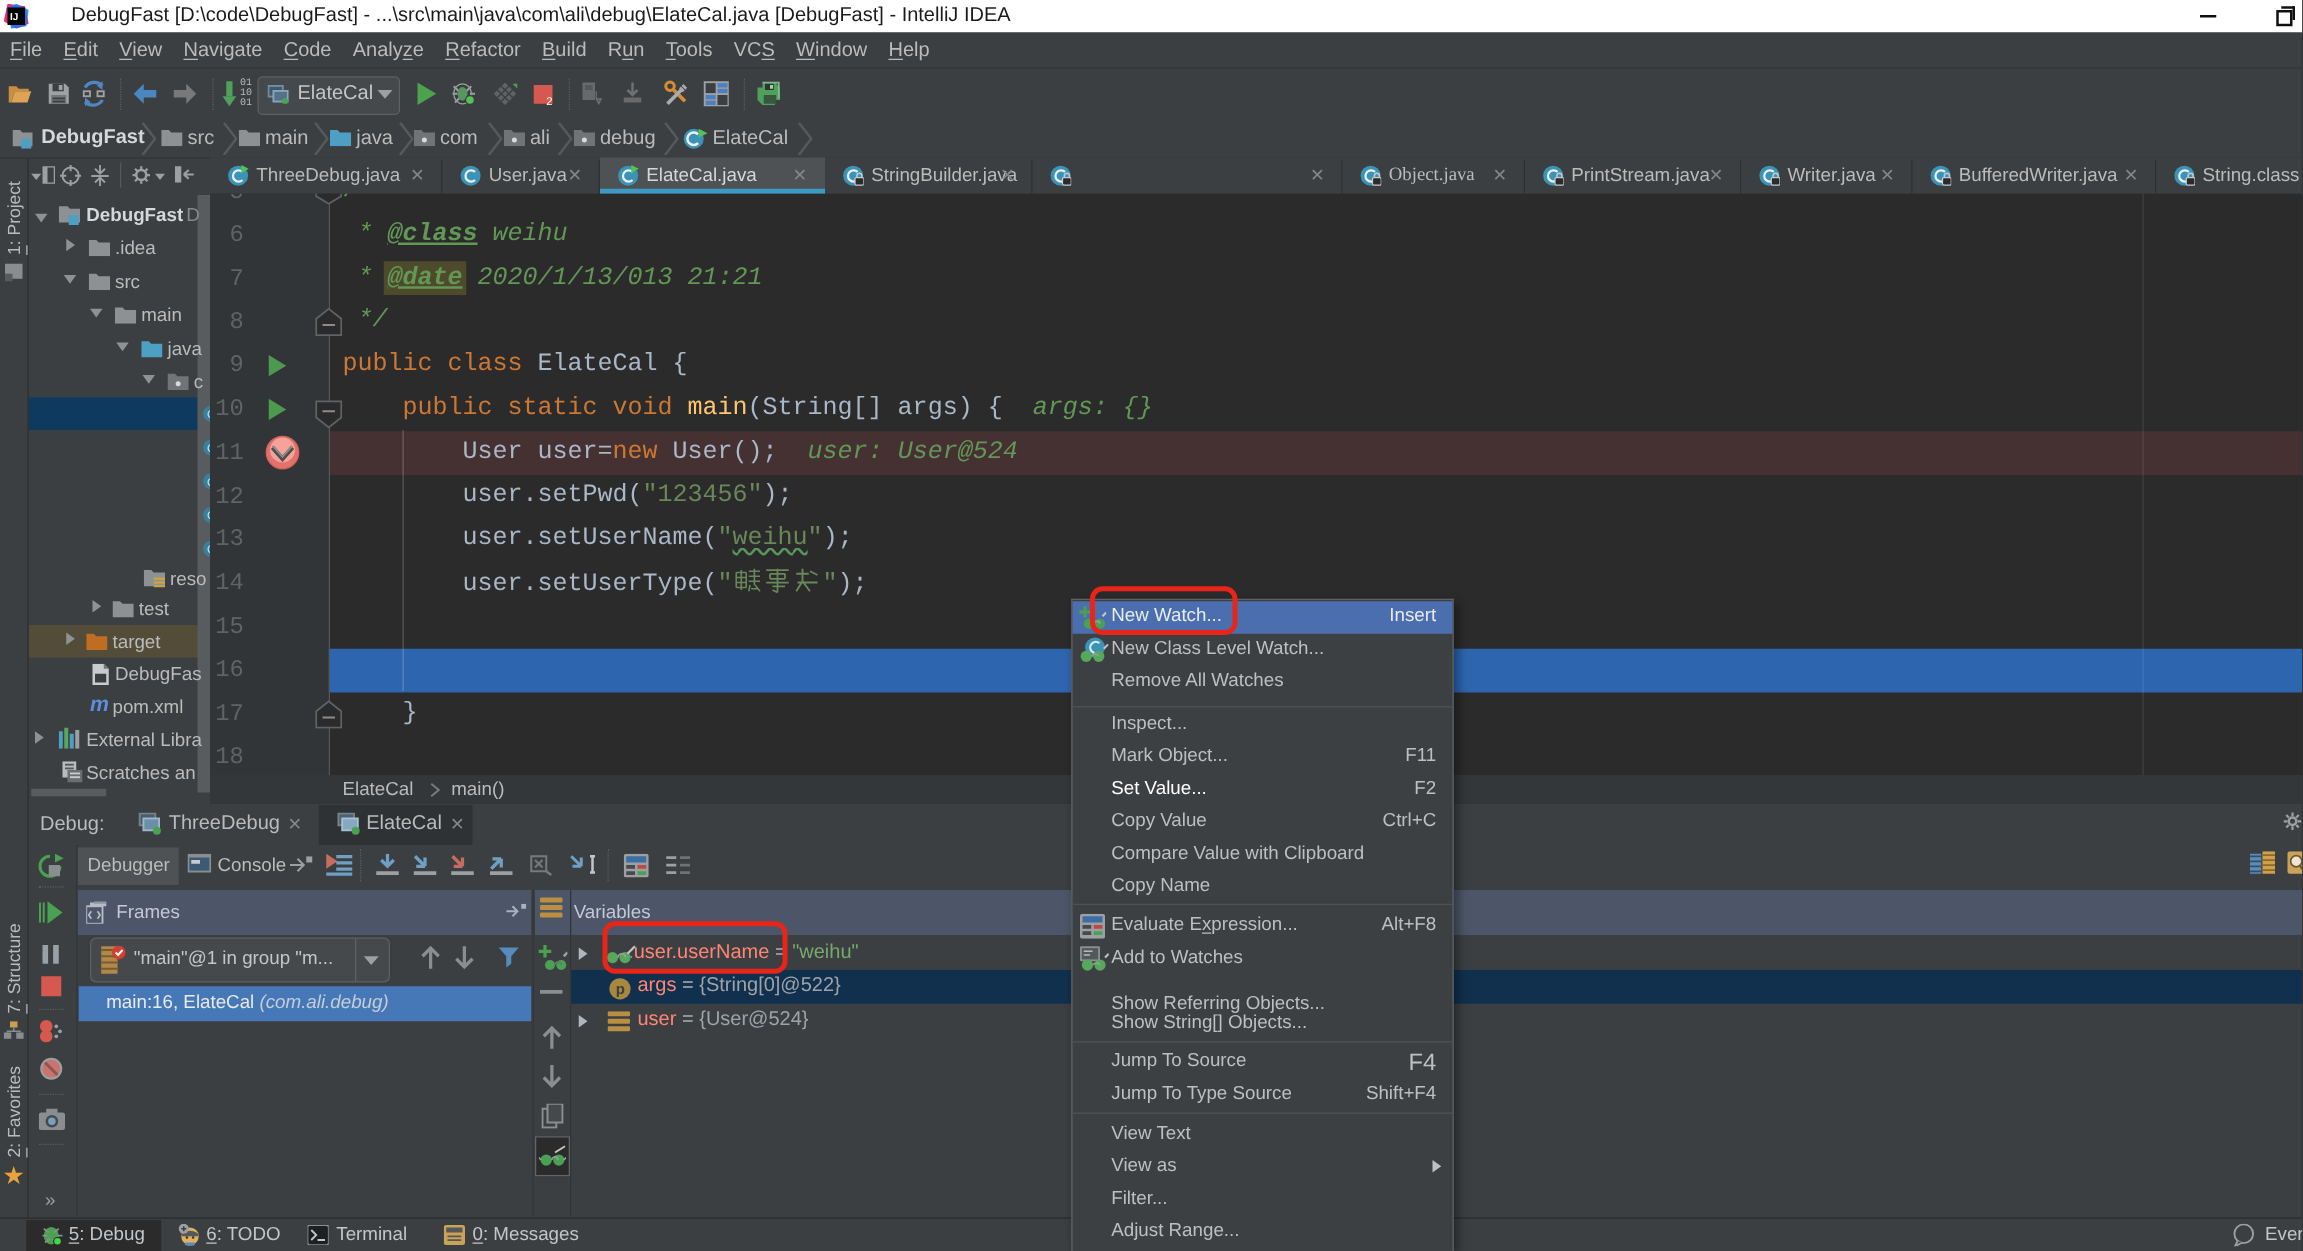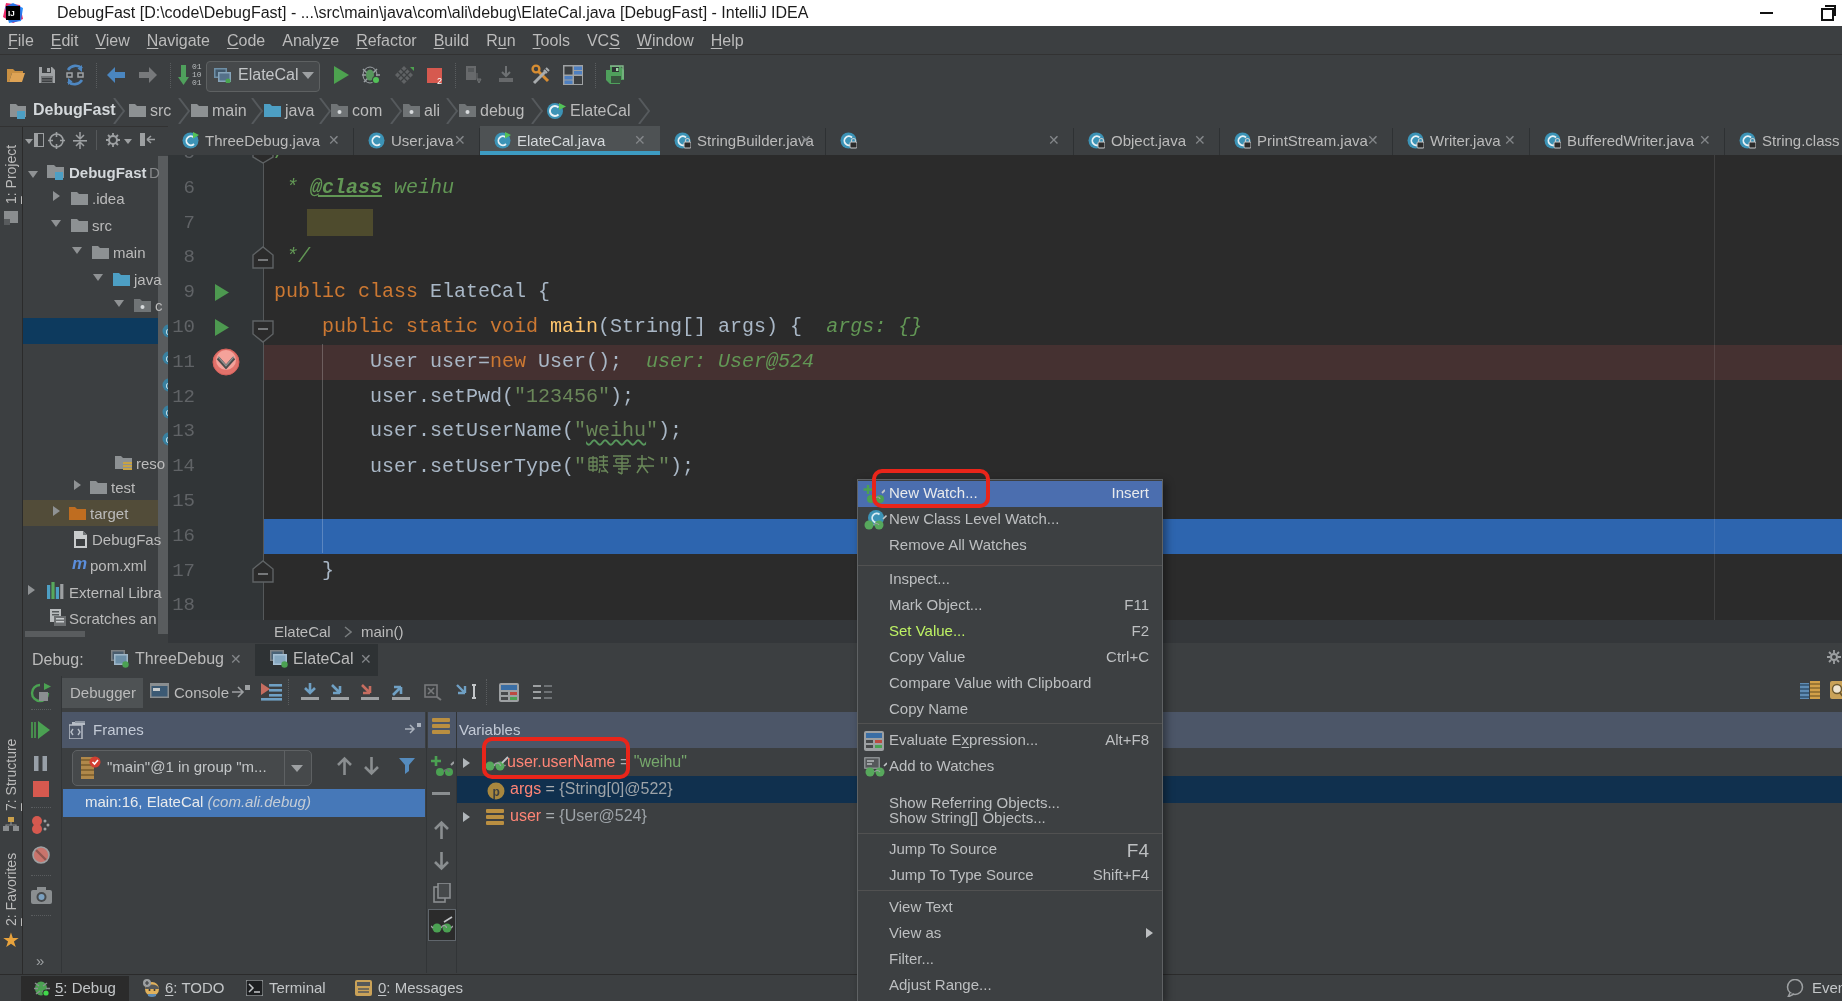--- a/index.html
+++ b/index.html
@@ -409,21 +409,21 @@
       </svg>
   <div class="abs" style="left:695px;top:0;margin-top:40px;">AbstractStringBuilder.java</div>
   <div class="abs" style="left:880px;top:6px;color:#84878a;font-size:14px;">✕</div>
   <div class="abs" style="left:1051px;top:2px;width:1px;height:27px;background:#2e3133;"></div>
   <svg class="abs" style="left:920px;top:6px" width="17" height="17" viewBox="0 0 17 17">
         <circle cx="8.5" cy="8.5" r="8" fill="#3c93b6"></circle>
         <path d="M12 5.5 a4.5 4.5 0 1 0 0 6.5" stroke="#e8f2f6" stroke-width="1.8" fill="none"></path>
         <rect x="10" y="10" width="7" height="6" rx="1" fill="#2b2b2b" stroke="#c8cbcd" stroke-width="1"></rect>
         <path d="M11.5 10 v-1.5 a2 2 0 0 1 4 0 V10" stroke="#c8cbcd" stroke-width="1.2" fill="none"></path>
       </svg>
-  <div class="abs" style="left:943px;top:6px;">Object.java</div>
+  <div class="abs" style="left:943px;top:6px;font-family:Liberation Serif, serif;">Object.java</div>
   <div class="abs" style="left:1026px;top:6px;color:#84878a;font-size:14px;">✕</div>
   <div class="abs" style="left:1224px;top:2px;width:1px;height:27px;background:#2e3133;"></div>
   <svg class="abs" style="left:1066px;top:6px" width="17" height="17" viewBox="0 0 17 17">
         <circle cx="8.5" cy="8.5" r="8" fill="#3c93b6"></circle>
         <path d="M12 5.5 a4.5 4.5 0 1 0 0 6.5" stroke="#e8f2f6" stroke-width="1.8" fill="none"></path>
         <rect x="10" y="10" width="7" height="6" rx="1" fill="#2b2b2b" stroke="#c8cbcd" stroke-width="1"></rect>
         <path d="M11.5 10 v-1.5 a2 2 0 0 1 4 0 V10" stroke="#c8cbcd" stroke-width="1.2" fill="none"></path>
       </svg>
   <div class="abs" style="left:1089px;top:6px;text-align:center;">PrintStream.java</div>
   <div class="abs" style="left:1199px;top:6px;color:#84878a;font-size:14px;">✕</div>
@@ -501,20 +501,21 @@
   <svg class="abs" style="left:84px;top:165px" width="22" height="23" viewBox="0 0 22 23">
         <path d="M1 1 h20 v13 l-10 8 -10 -8 z" fill="#2b2b2b" stroke="#5f6365" stroke-width="1.4"></path>
         <path d="M6 9 h10" stroke="#8a8d8f" stroke-width="1.6"></path>
       </svg>
   <svg class="abs" style="left:84px;top:405px" width="22" height="23" viewBox="0 0 22 23">
         <path d="M1 9 L11 1 L21 9 V22 H1 z" fill="#2b2b2b" stroke="#5f6365" stroke-width="1.4"></path>
         <path d="M6 14 h10" stroke="#8a8d8f" stroke-width="1.6"></path>
       </svg>
   <div class="abs mono row" style="left:106px;top:-14px;font-size:20px;line-height:24px;color:#a9b7c6;"><span style="color:#629755">/**</span></div>
   <div class="abs mono row" style="left:106px;top:21px;font-size:20px;line-height:24px;color:#a9b7c6;"><span style="color:#629755;font-style:italic"> * <b><u>@class</u></b> weihu</span></div>
+  <div class="abs mono row" style="left:106px;top:56px;font-size:20px;line-height:24px;color:#a9b7c6;"><span style="color:#629755;font-style:italic"> * <b><u>@date</u></b> 2020/1/13/013 21:21</span></div>
   <div class="abs mono row" style="left:106px;top:90px;font-size:20px;line-height:24px;color:#a9b7c6;"><span style="color:#629755;font-style:italic"> */</span></div>
   <div class="abs mono row" style="left:106px;top:125px;font-size:20px;line-height:24px;color:#a9b7c6;"><span style="color:#cc7832">public class </span>ElateCal {</div>
   <div class="abs mono row" style="left:106px;top:160px;font-size:20px;line-height:24px;color:#a9b7c6;">    <span style="color:#cc7832">public static void </span><span style="color:#ffc66d">main</span>(String[] args) {  <span style="color:#629755;font-style:italic">args: {}</span></div>
   <div class="abs mono row" style="left:106px;top:195px;font-size:20px;line-height:24px;color:#a9b7c6;">        User user=<span style="color:#cc7832">new </span>User();  <span style="color:#629755;font-style:italic">user: User@524</span></div>
   <div class="abs mono row" style="left:106px;top:230px;font-size:20px;line-height:24px;color:#a9b7c6;">        user.setPwd(<span style="color:#6a8759">"123456"</span>);</div>
   <div class="abs mono row" style="left:106px;top:264px;font-size:20px;line-height:24px;color:#a9b7c6;">        user.setUserName(<span style="color:#6a8759">"<span style="text-decoration:underline wavy #57965c;text-underline-offset:3px;">weihu</span>"</span>);</div>
   <div class="abs mono row" style="left:106px;top:299px;font-size:20px;line-height:24px;color:#a9b7c6;">        user.setUserType(<span style="color:#6a8759">"<svg width="24" height="21" viewBox="0 0 24 21" style="vertical-align:-3px">
             <g stroke="#6a8759" stroke-width="1.3" fill="none">
               <path d="M3 4 h8 M3 8 h8 M3 12 h8 M3 16 h8 M3 4 v12 M11 4 v12 M7 2 v16"></path>
               <path d="M13 3 h9 M13 7 h9 M13 11 h9 M17.5 1 v13 M14 14 l-1 5 M18 14 l4 5 M15 17 h6"></path>
@@ -818,21 +819,21 @@
         <circle cx="6" cy="16" r="4.5" fill="#57a85c"></circle>
         <circle cx="16" cy="16" r="4.5" fill="#57a85c"></circle>
         <path d="M10.5 16 a3 2.5 0 0 1 5.5 0" stroke="#9da0a2" stroke-width="1.2" fill="none"></path>
         <path d="M20 10 l3.5 -3.5" stroke="#c3c6c8" stroke-width="1.6"></path>
       </svg>
   <div class="abs" style="left:31px;top:56px;font-size:15px;color:#bdbfc1;">Remove All Watches</div>
   <div class="abs" style="left:0;top:85px;width:304px;height:1px;background:#515151;"></div>
   <div class="abs" style="left:31px;top:90px;font-size:15px;color:#bdbfc1;">Inspect...</div>
   <div class="abs" style="left:31px;top:116px;font-size:15px;color:#bdbfc1;">Mark Object...</div>
   <div class="abs" style="left:0;top:116px;width:291px;text-align:right;font-size:15px;color:#bdbfc1;">F11</div>
-  <div class="abs" style="left:31px;top:142px;font-size:15px;color:#bef264;">Set Value...</div>
+  <div class="abs" style="left:31px;top:142px;font-size:15px;color:#ffffff;">Set Value...</div>
   <div class="abs" style="left:0;top:142px;width:291px;text-align:right;font-size:15px;color:#bdbfc1;">F2</div>
   <div class="abs" style="left:31px;top:168px;font-size:15px;color:#bdbfc1;">Copy Value</div>
   <div class="abs" style="left:0;top:168px;width:291px;text-align:right;font-size:15px;color:#bdbfc1;">Ctrl+C</div>
   <div class="abs" style="left:31px;top:194px;font-size:15px;color:#bdbfc1;">Compare Value with Clipboard</div>
   <div class="abs" style="left:31px;top:220px;font-size:15px;color:#bdbfc1;">Copy Name</div>
   <div class="abs" style="left:0;top:243px;width:304px;height:1px;background:#515151;"></div>
   <div class="abs" style="left:31px;top:251px;font-size:15px;color:#bdbfc1;">Evaluate E<u>x</u>pression...</div>
   <div class="abs" style="left:0;top:251px;width:291px;text-align:right;font-size:15px;color:#bdbfc1;">Alt+F8</div>
   <svg class="abs" style="left:6px;top:251px" width="20" height="20" viewBox="0 0 20 20">
         <rect x="0" y="0" width="20" height="20" rx="2" fill="#9da0a2"></rect>

